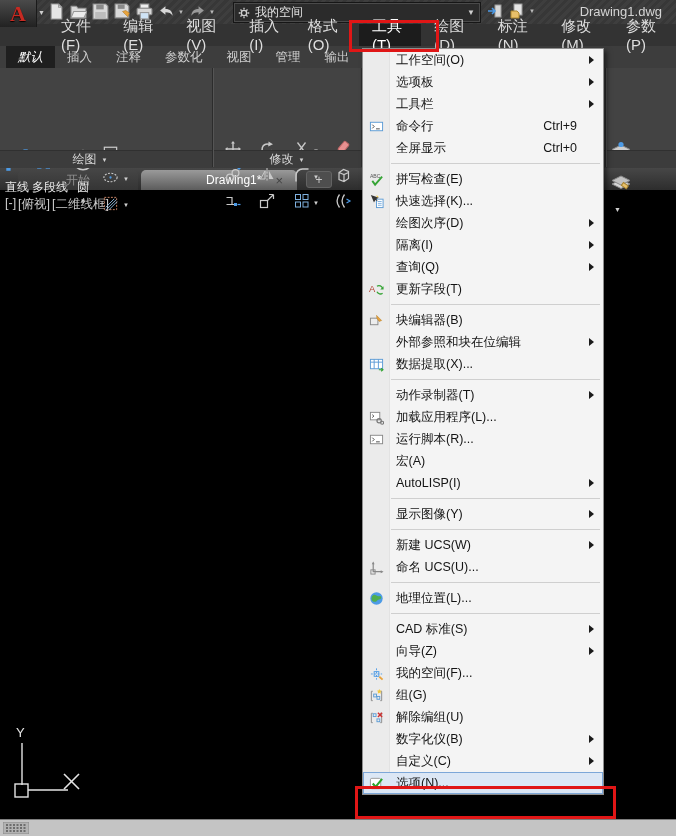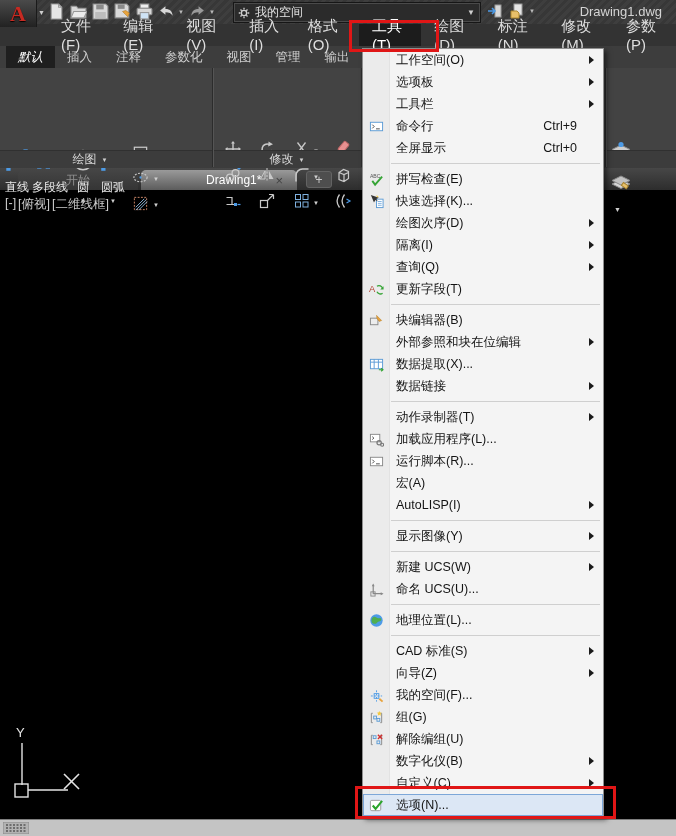--- a/index.html
+++ b/index.html
@@ -211,30 +211,20 @@
         <div class="tool-big">
           <span class="tbi"><svg viewBox="0 0 28 30">
               <circle cx="14" cy="16" r="9" fill="none" stroke="#c9c9c9" stroke-width="1.5"></circle>
               <path d="M14 16l5.5-6.5" stroke="#4d9be6" stroke-width="1.4"></path>
               <path d="M19.5 9.5l-3 .5M19.5 9.5l-.5 3" stroke="#4d9be6"></path>
               <rect x="12.5" y="14.5" width="3" height="3" fill="#4d9be6"></rect>
             </svg></span>
           <span class="tbl">圆</span>
           <span class="tbc">▼</span>
         </div>
-        <div class="tool-big">
-          <span class="tbi"><svg viewBox="0 0 28 30">
-              <path d="M5 24A16 16 0 0 1 22 9" fill="none" stroke="#c9c9c9" stroke-width="1.5"></path>
-              <rect x="3" y="22" width="4" height="4" fill="#4d9be6"></rect>
-              <rect x="20" y="7" width="4" height="4" fill="#4d9be6"></rect>
-              <rect x="11" y="17" width="3" height="3" fill="#4d9be6"></rect>
-            </svg></span>
-          <span class="tbl">圆弧</span>
-          <span class="tbc">▼</span>
-        </div>
         <div class="small-col">
           <div class="small-row">
             <span><svg viewBox="0 0 18 18">
                 <rect x="2.5" y="4.5" width="13" height="9" fill="none" stroke="#c9c9c9" stroke-width="1.3"></rect>
               </svg></span>
             <span class="sc2">▼</span>
           </div>
           <div class="small-row">
             <span><svg viewBox="0 0 18 18">
                 <ellipse cx="9" cy="9" rx="7" ry="4.5" fill="none" stroke="#c9c9c9" stroke-width="1.2" stroke-dasharray="2 1.5"></ellipse>
@@ -511,25 +501,20 @@
       <div class="mi">
         <span class="ic">
           <svg viewBox="0 0 16 16">
             <rect x="1.5" y="2.5" width="13" height="10" fill="#fff" stroke="#5b9bd5"></rect>
             <path d="M1.5 5.5h13M5.5 2.5v10M10 2.5v10" stroke="#5b9bd5"></path>
             <path d="M10.5 13.5h4M13 11.8l2 1.7-2 1.7" fill="none" stroke="#35a435" stroke-width="1.1"></path>
           </svg>
         </span>
         <span class="lbl">数据提取(X)...</span>
       </div>
-      <div class="mi">
-        <span class="ic"></span>
-        <span class="lbl">数据链接</span>
-        <span class="sub"></span>
-      </div>
       <div class="msep"></div>
       <div class="mi">
         <span class="ic"></span>
         <span class="lbl">动作录制器(T)</span>
         <span class="sub"></span>
       </div>
       <div class="mi">
         <span class="ic">
           <svg viewBox="0 0 16 16">
             <rect x="1.5" y="2.5" width="10" height="8" fill="#fff" stroke="#888"></rect>

